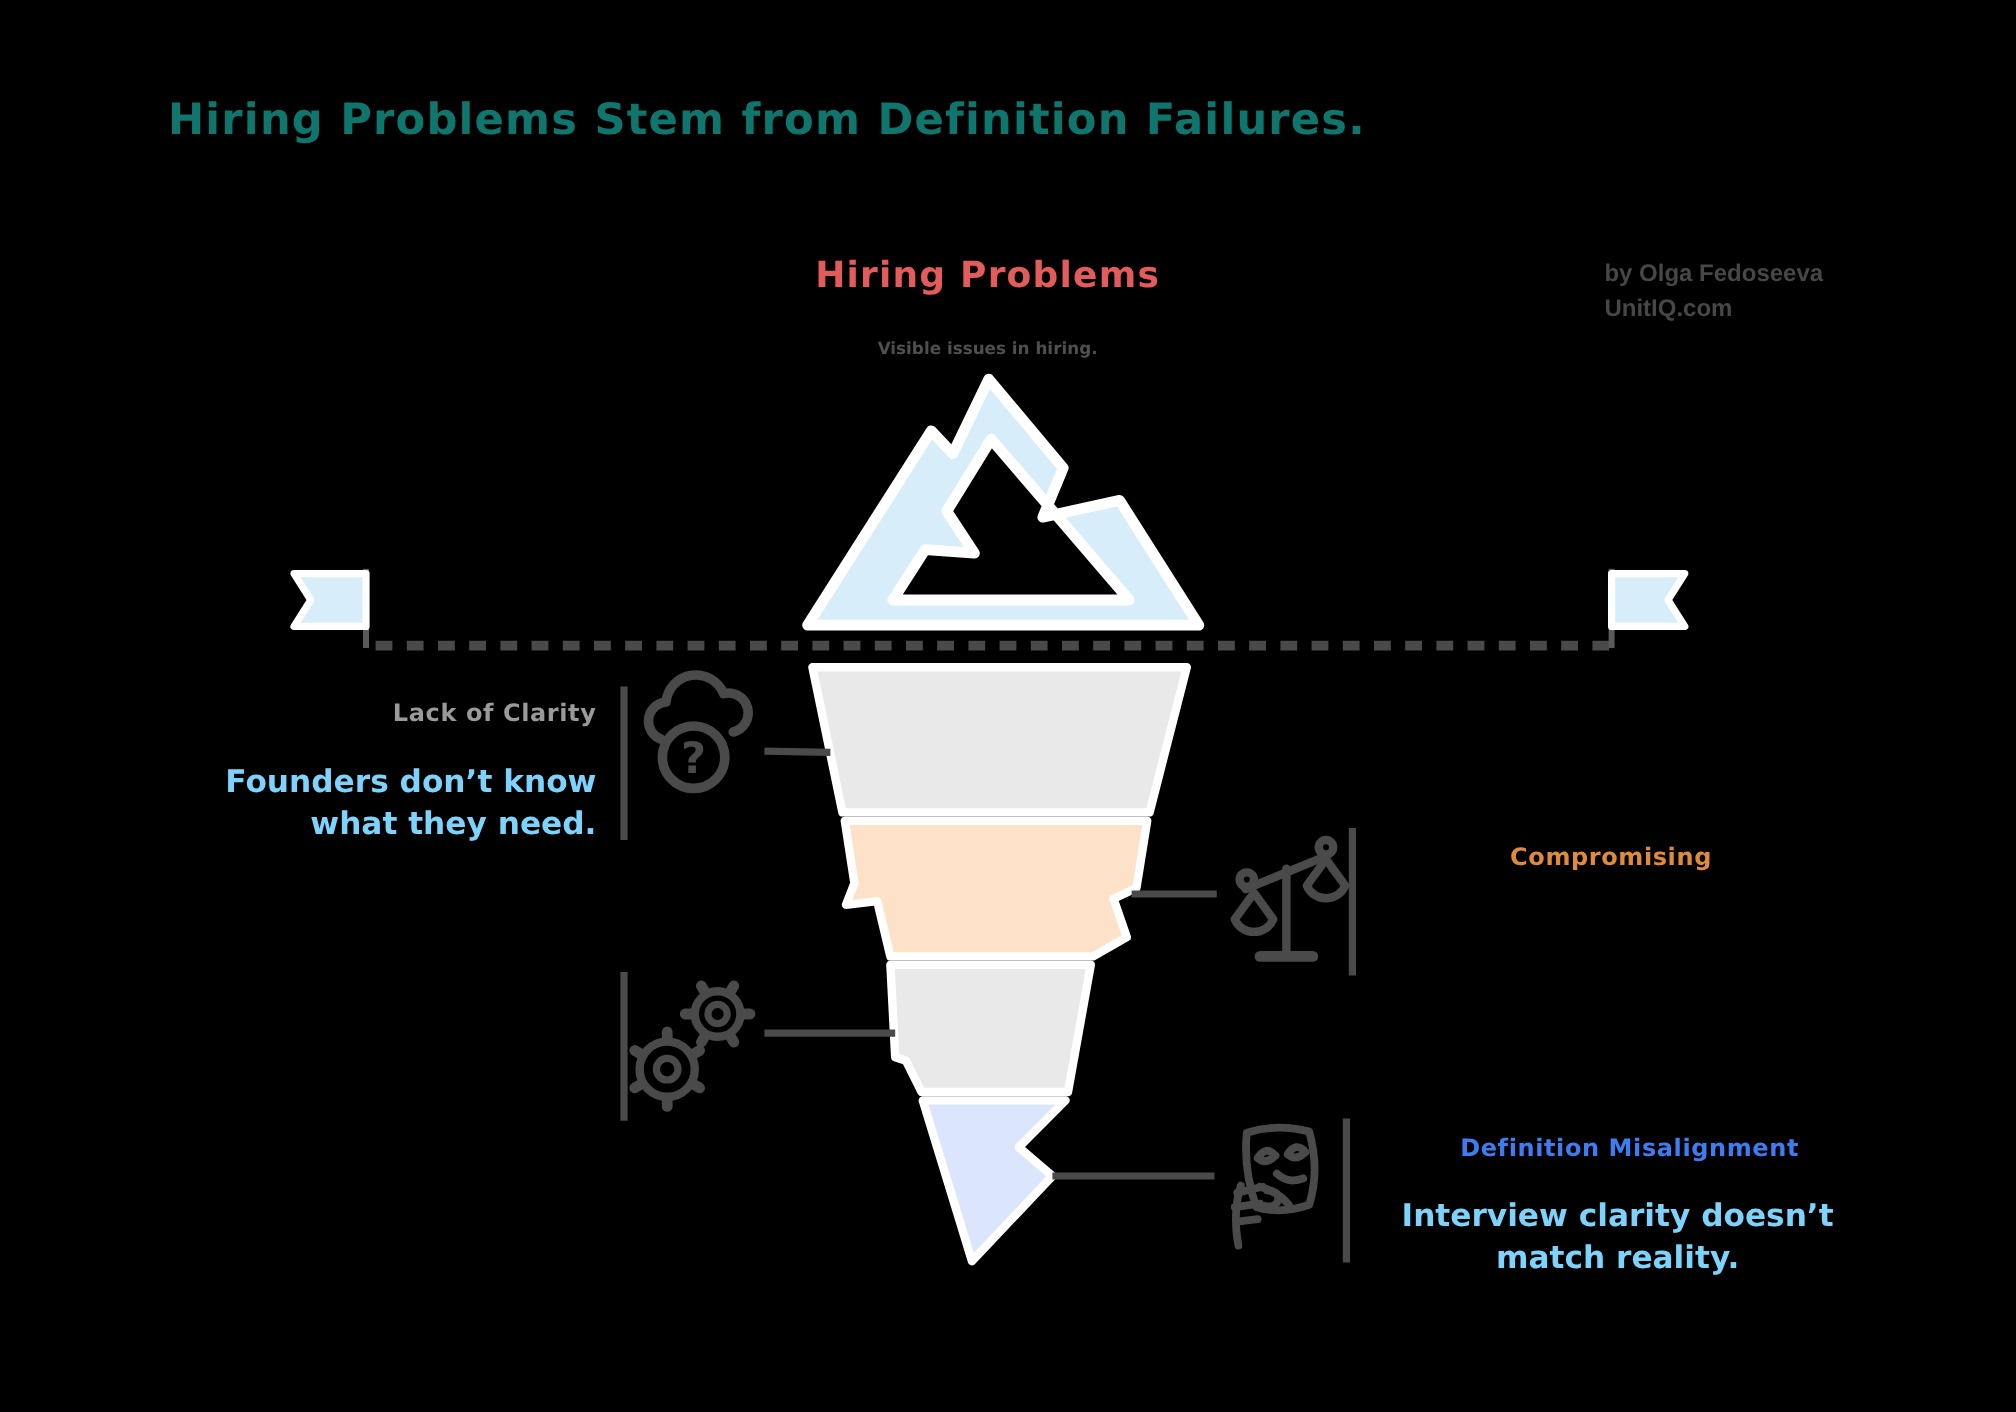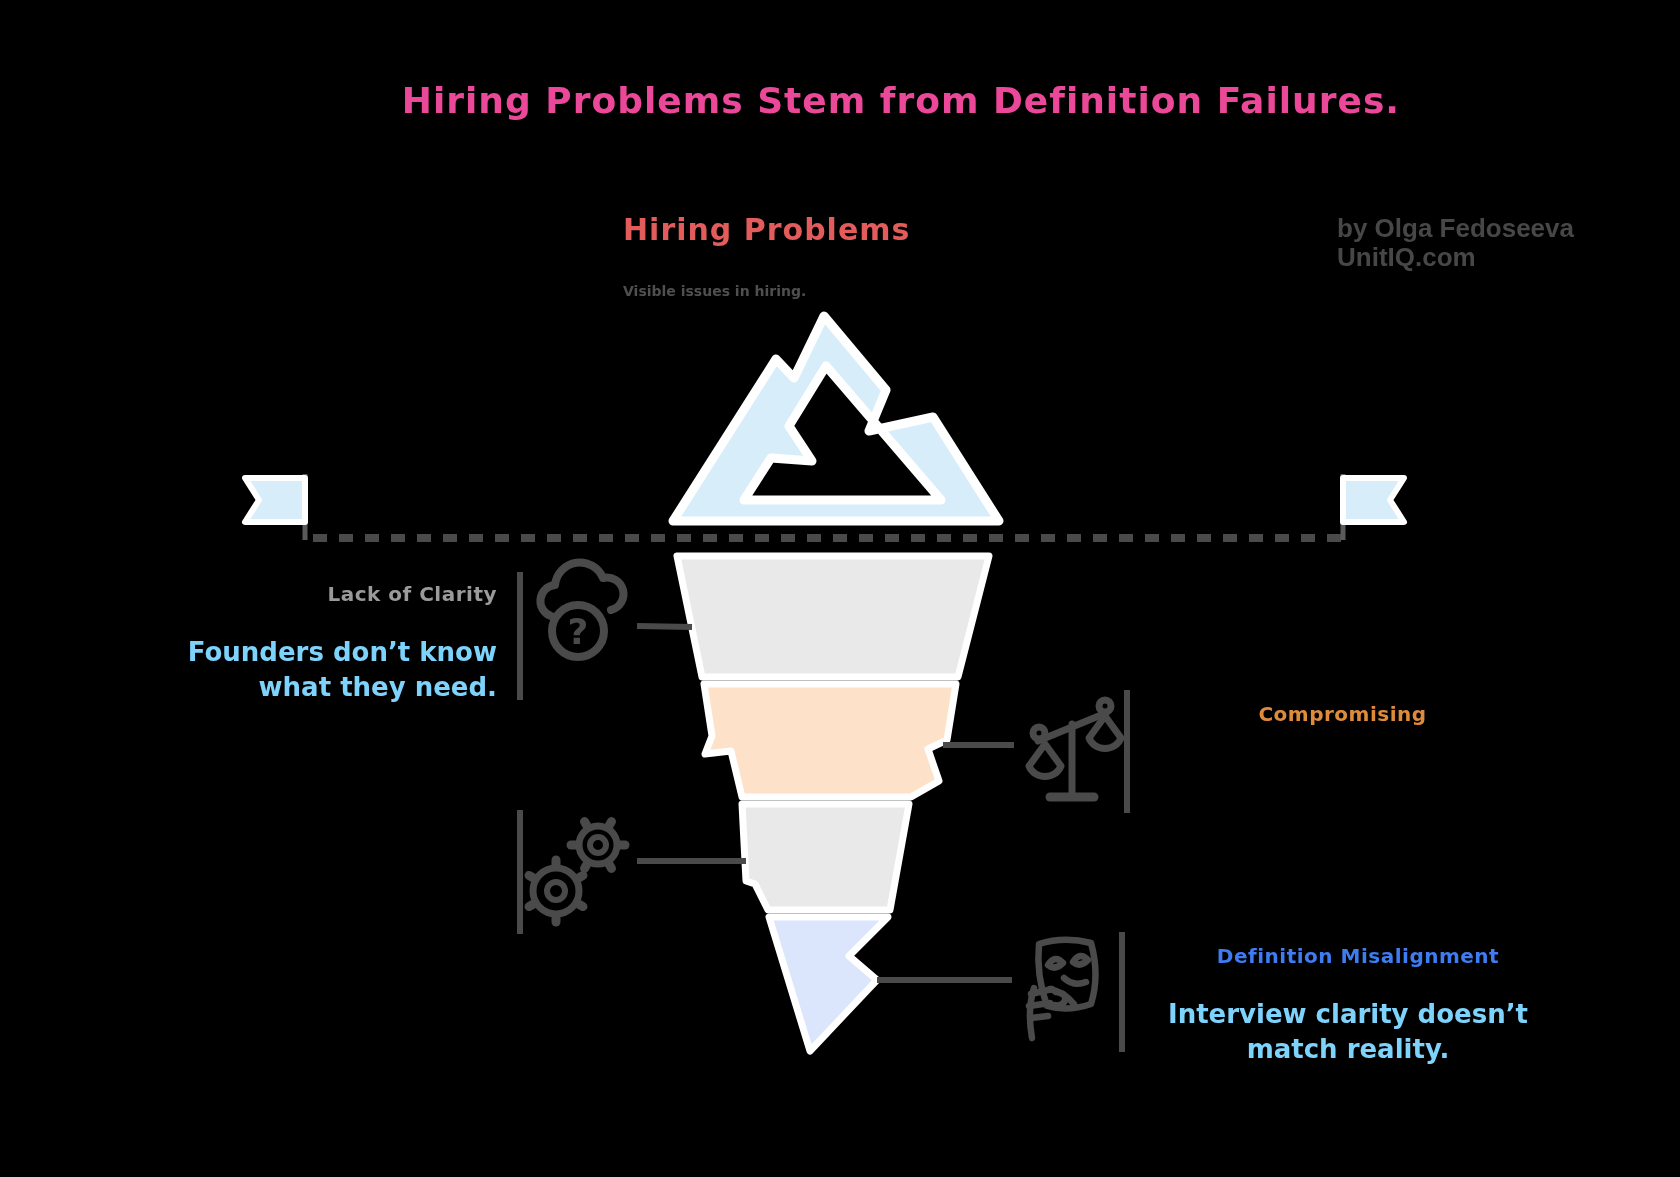--- a/index.html
+++ b/index.html
@@ -2,30 +2,30 @@
 <html><head>
 <meta charset="utf-8">
 <style>
   html,body{margin:0;padding:0;background:#000;}
   .canvas{
     position:relative;width:1680px;height:1177px;background:#000;overflow:hidden;
     font-family:"DejaVu Sans",sans-serif;
   }
   .abs{position:absolute;}
   .main-title{
-    left:140px;top:80px;width:1260px;text-align:right;
-    font-size:36px;font-weight:bold;color:#ec4899;letter-spacing:1px;
+    left:140px;top:80px;width:1260px;text-align:left;
+    font-size:36px;font-weight:bold;color:#0f766e;letter-spacing:1px;
   }
-  .surface-block{left:623px;top:212px;width:400px;text-align:left;}
+  .surface-block{left:623px;top:212px;width:400px;text-align:center;}
   .surface-label{font-size:30px;font-weight:bold;color:#E25C5C;letter-spacing:1px;}
   .surface-desc{margin-top:36px;font-size:14px;font-weight:bold;color:#4F4F4F;}
   .attribution{
     left:1337px;top:214px;width:300px;text-align:left;
     font-family:"Liberation Sans",sans-serif;
-    font-size:26px;font-weight:bold;color:#474747;line-height:29px;
+    font-size:20px;font-weight:bold;color:#474747;line-height:29px;
   }
   .section{line-height:1.25;}
   .section .sec-title{font-size:20px;font-weight:bold;letter-spacing:0.5px;}
   .section .sec-desc{margin-top:28px;font-size:26px;font-weight:bold;color:#7dd3fc;line-height:1.35;}
   .t-gray{color:#9A9A9A;}
   .t-orange{color:#DF8B3C;}
   .t-blue{color:#3D7DF1;}
   .sec-left{text-align:right;}
   .sec-right{text-align:center;}
   #sec-lack{left:117px;top:582px;width:380px;}

